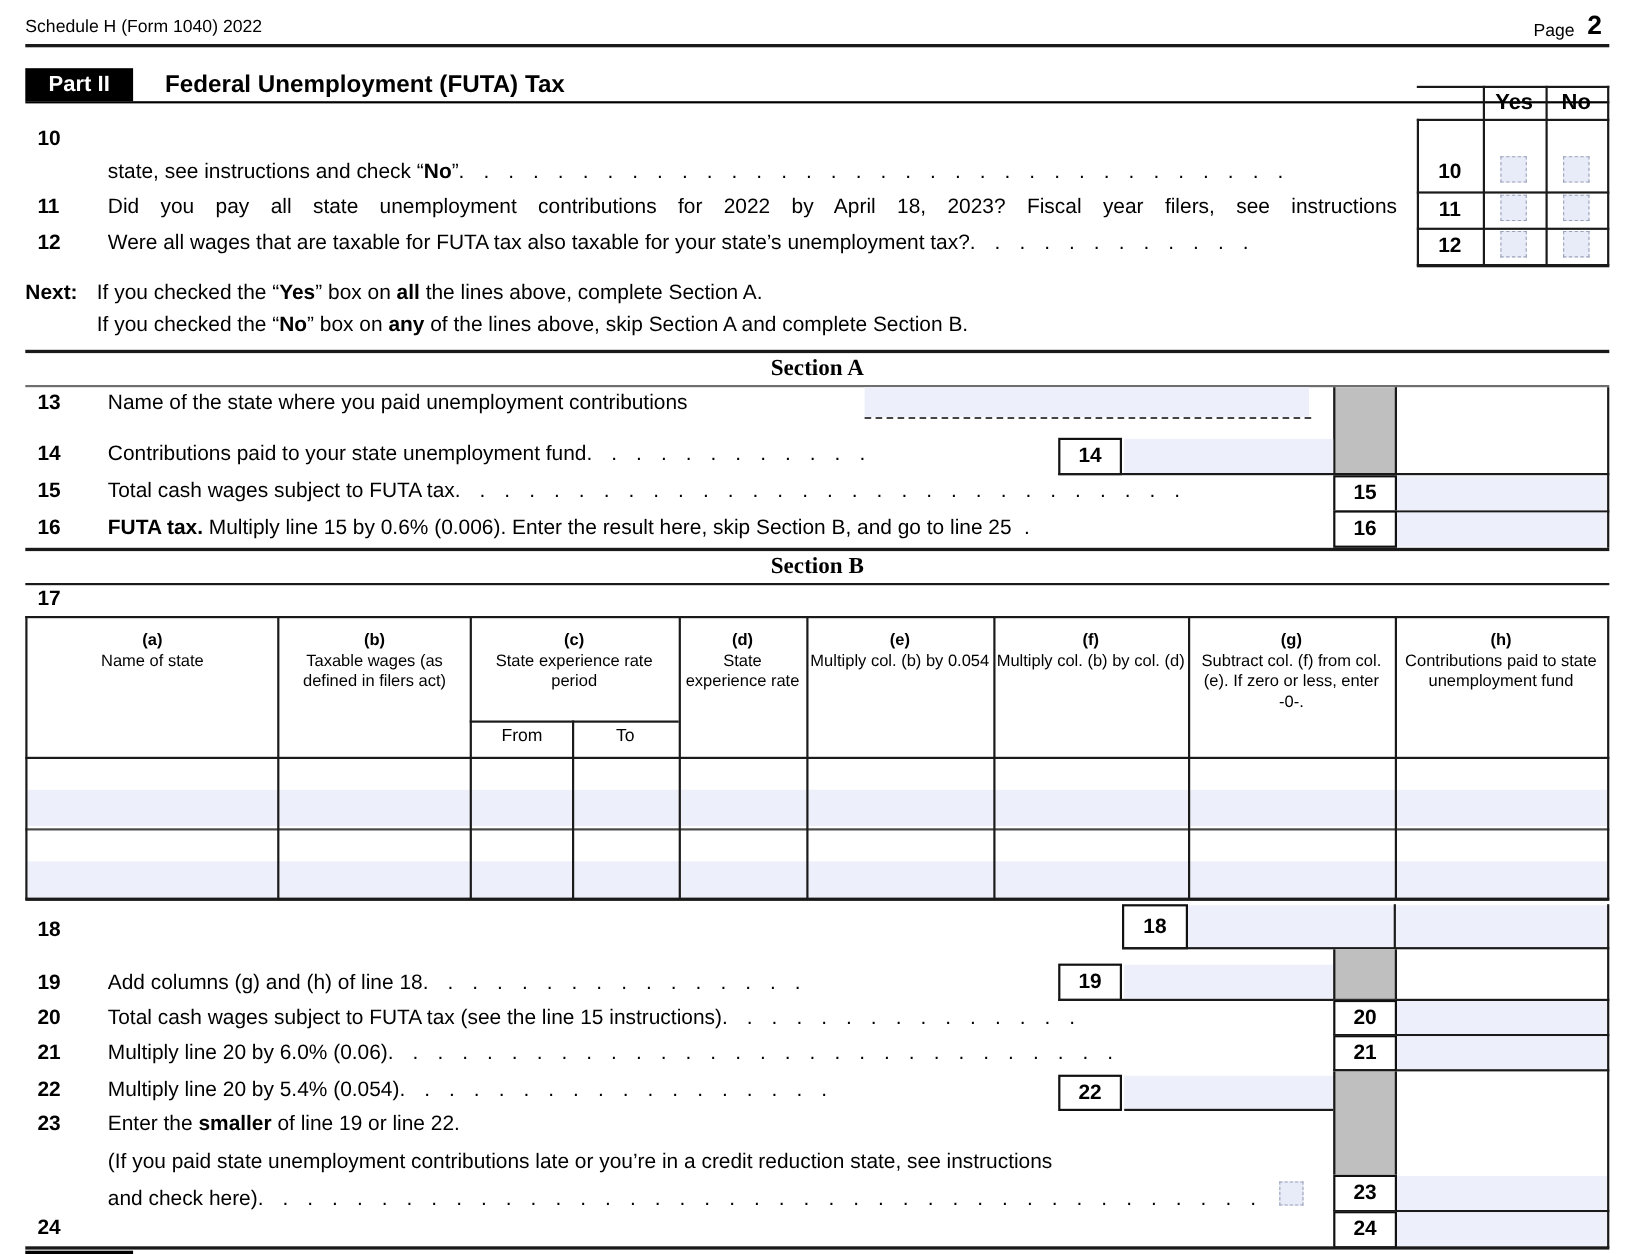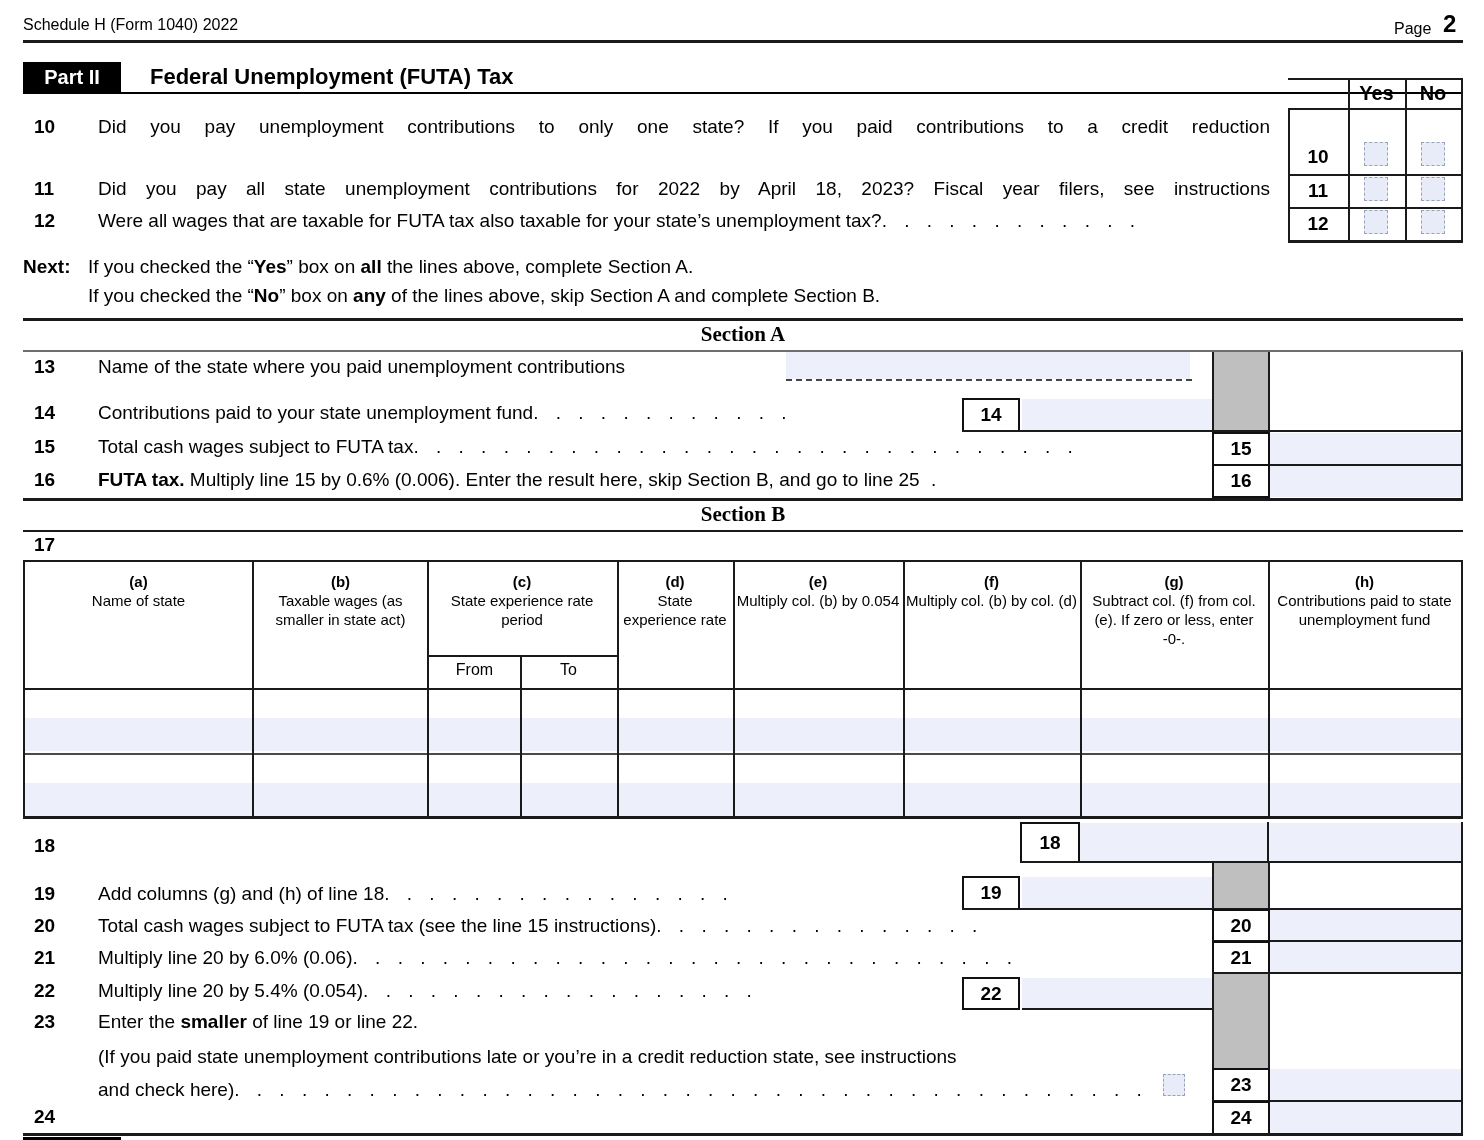--- a/index.html
+++ b/index.html
@@ -53,21 +53,21 @@
   <div class="cc b" style="left:1288px;top:174px;width:60px;height:33px;">11</div>
   <div class="cc b" style="left:1288px;top:207px;width:60px;height:33px;">12</div>
   <div class="cb" style="left:1364px;top:142px;"></div>
   <div class="cb" style="left:1421px;top:142px;"></div>
   <div class="cb" style="left:1364px;top:177px;"></div>
   <div class="cb" style="left:1421px;top:177px;"></div>
   <div class="cb" style="left:1364px;top:210px;"></div>
   <div class="cb" style="left:1421px;top:210px;"></div>
 
   <div class="lnum" style="left:34px;top:116px;">10</div>
-  <div class="rowtxt jl" style="left:98px;top:116px;width:1172px;">Did you pay unemployment contributions to only one state? If you paid contributions to a credit reduction</div>
+  <div class="rowtxt" style="left:98px;top:146px;width:1172px;"><span><span>state, see instructions and check “</span><b>No</b><span>”</span></span><span class="leader">. . . . . . . . . . . . . . . . . . . . . . . . . . . . . . . . . .</span></div>
   <div class="lnum" style="left:34px;top:178px;">11</div>
   <div class="rowtxt jl" style="left:98px;top:178px;width:1172px;">Did you pay all state unemployment contributions for 2022 by April 18, 2023? Fiscal year filers, see instructions</div>
   <div class="lnum" style="left:34px;top:210px;">12</div>
   <div class="rowtxt" style="left:98px;top:210px;width:1150px;"><span>Were all wages that are taxable for FUTA tax also taxable for your state’s unemployment tax?</span><span class="leader">. . . . . . . . . . . .</span></div>
 
   <div class="t b" style="left:23px;top:256px;">Next:</div>
   <div class="t" style="left:88px;top:256px;"><span>If you checked the “</span><b>Yes</b><span>” box on </span><b>all</b><span> the lines above, complete Section A.</span></div>
   <div class="t" style="left:88px;top:285px;"><span>If you checked the “</span><b>No</b><span>” box on </span><b>any</b><span> of the lines above, skip Section A and complete Section B.</span></div>
 
   <div class="hl" style="left:23px;top:318px;width:1440px;height:2.5px;"></div>
@@ -121,21 +121,21 @@
   <div class="vl" style="left:1080px;top:560px;height:258px;"></div>
   <div class="vl" style="left:1268px;top:560px;height:258px;"></div>
   <div class="vl" style="left:1461px;top:560px;height:258px;"></div>
 
   <div class="thc" style="left:25px;top:572px;width:227px;">
     <div class="thid">(a)</div>
       <div>Name of state</div>
   </div>
   <div class="thc" style="left:254px;top:572px;width:173px;">
     <div class="thid">(b)</div>
-      <div>Taxable wages (as smaller in state act)</div>
+      <div>Taxable wages (as defined in filers act)</div>
   </div>
   <div class="thc" style="left:429px;top:572px;width:186px;">
     <div class="thid">(c)</div>
       <div>State experience rate period</div>
   </div>
   <div class="thc" style="left:429px;top:660px;width:91px;font-size:16px;">From</div>
   <div class="thc" style="left:522px;top:660px;width:93px;font-size:16px;">To</div>
   <div class="thc" style="left:619px;top:572px;width:112px;">
     <div class="thid">(d)</div>
       <div>State experience rate</div>

